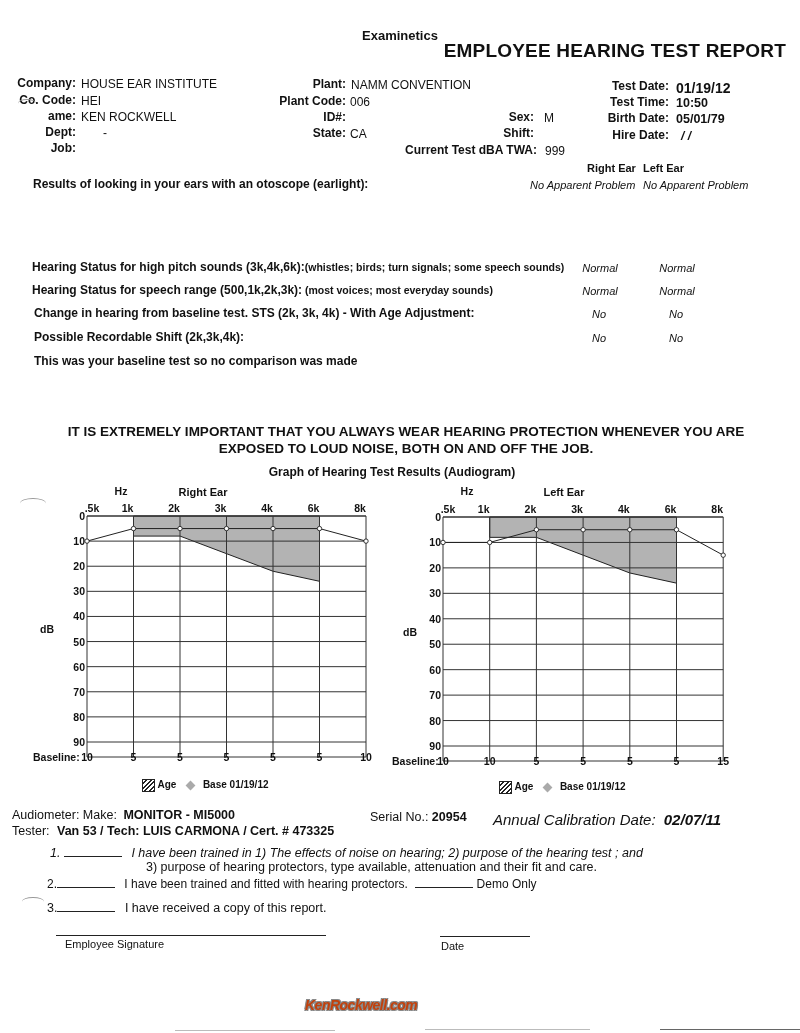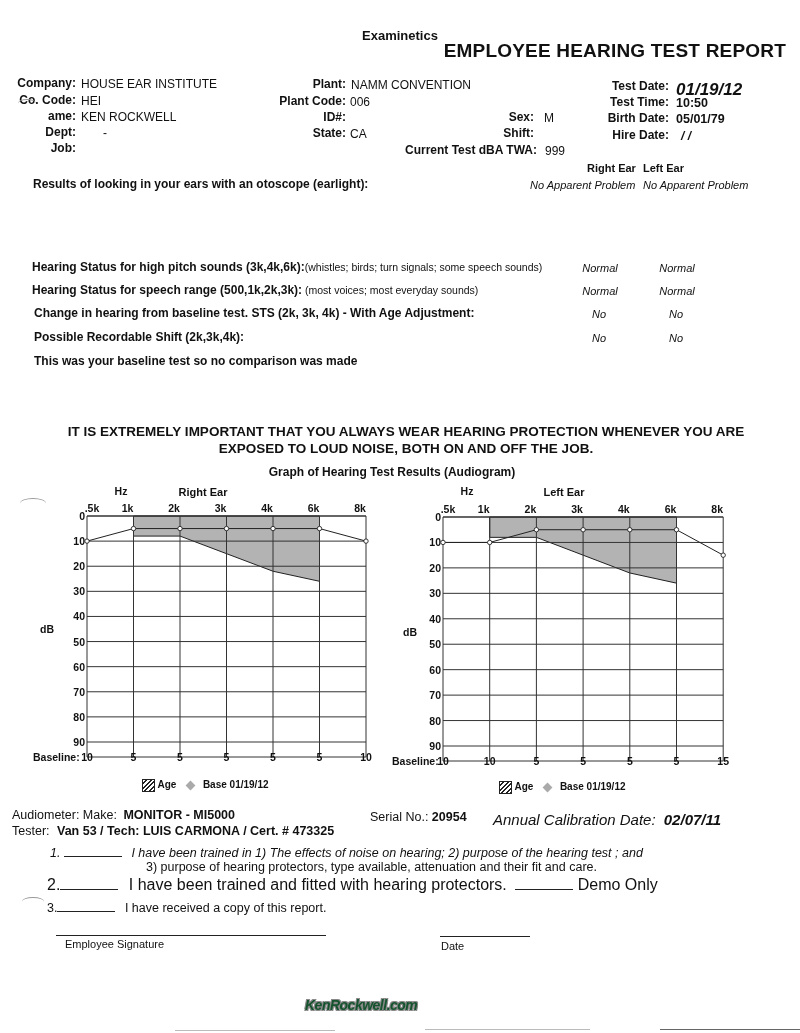--- a/index.html
+++ b/index.html
@@ -7,31 +7,31 @@
          font-family: "Liberation Sans", sans-serif; color: #111; }
   .abs { position: absolute; white-space: nowrap; }
   .b { font-weight: bold; }
   .i { font-style: italic; }
   .lbl { font-weight: bold; font-size: 12px; }
   .val { font-size: 12px; }
   .org { left: 0; width: 800px; top: 28px; text-align: center; font-size: 13px; font-weight: bold; }
   .title { left: 0; width: 786px; top: 40px; text-align: right; font-size: 19px; font-weight: bold; letter-spacing: 0.2px; }
   .rlbl { text-align: center; }
   .status-row { font-size: 12px; font-weight: bold; }
-  .status-row .small { font-weight: normal; font-size: 10.5px; }
+  .status-row .small { font-weight: bold; font-size: 10.5px; }
   .res { font-size: 11px; font-style: italic; width: 80px; text-align: center; }
   .warning { left: 0; width: 812px; text-align: center; font-weight: bold; font-size: 13.5px; }
   .chart-svg text { font-family: "Liberation Sans", sans-serif; }
   .sigline { position: absolute; border-top: 1.5px solid #222; height: 0; }
   .bottom-line { position: absolute; border-top: 1px solid #bbb; height: 0; }
   .legend-box { display: inline-block; width: 11px; height: 11px; border: 1.5px solid #222; vertical-align: middle;
                 background: repeating-linear-gradient(135deg, #fff 0 2px, #222 2px 3.2px); }
   .legend-dot { display: inline-block; width: 7px; height: 7px; background: #aaa; transform: rotate(45deg); vertical-align: middle; margin: 0 6px 0 8px; }
   .legend { font-size: 10px; font-weight: bold; }
-  .watermark { font-size: 14px; font-weight: bold; font-style: italic; color: #14532d;
+  .watermark { font-size: 14px; font-weight: bold; font-style: italic; color: #c2410c;
                text-shadow: -1px -1px 0 #888, 1px -1px 0 #888, -1px 1px 0 #888, 1px 1px 0 #888; letter-spacing: -0.5px; }
   .blank { display: inline-block; border-bottom: 1px solid #222; width: 58px; height: 11px; vertical-align: baseline; }
   .scan-mark { position: absolute; border-top: 1.5px solid #999; border-radius: 50% 50% 0 0; }
 </style>
 </head>
 <body>
 
 <div class="abs org">Examinetics</div>
 <div class="abs title">EMPLOYEE HEARING TEST REPORT</div>
 
@@ -61,21 +61,21 @@
   <div class="abs lbl rlbl" style="right:266px; top:110px;">Sex:</div>
   <div class="abs val" style="left:544px; top:111px;">M</div>
   <div class="abs lbl rlbl" style="right:266px; top:126px;">Shift:</div>
   <div class="abs val" style="left:544px; top:127px;"></div>
   <div class="abs lbl rlbl" style="right:263px; top:143px;">Current Test dBA TWA:</div>
   <div class="abs val" style="left:545px; top:144px;">999</div>
 </div>
 
 <div>
   <div class="abs lbl rlbl" style="right:131px; top:79px;">Test Date:</div>
-  <div class="abs lbl" style="left:676px; top:80px; font-size:17px;font-style:italic;">01/19/12</div>
+  <div class="abs lbl" style="left:676px; top:80px; font-size:14px;">01/19/12</div>
   <div class="abs lbl rlbl" style="right:131px; top:95px;">Test Time:</div>
   <div class="abs lbl" style="left:676px; top:96px; font-size:12.5px;">10:50</div>
   <div class="abs lbl rlbl" style="right:131px; top:111px;">Birth Date:</div>
   <div class="abs lbl" style="left:676px; top:112px; font-size:12.5px;">05/01/79</div>
   <div class="abs lbl rlbl" style="right:131px; top:128px;">Hire Date:</div>
   <div class="abs lbl i" style="left:681px; top:129px;">/ /</div>
 </div>
 
 <div class="abs" style="left:587px; top:162px; font-size:11px; font-weight:bold;">Right Ear</div>
 <div class="abs" style="left:643px; top:162px; font-size:11px; font-weight:bold;">Left Ear</div>
@@ -259,21 +259,21 @@
   <span>Tester:</span>
   <span class="b" style="margin-left:4px;">Van 53 / Tech: LUIS CARMONA / Cert. # 473325</span>
 </div>
 
 <div class="abs" style="left:50px; top:845px; font-size:12.5px;font-style:italic;">
   <span>1.</span>
   <span class="blank"></span>
   <span style="margin-left:6px;">I have been trained in 1) The effects of noise on hearing; 2) purpose of the hearing test ; and</span>
 </div>
 <div class="abs" style="left:146px; top:860px; font-size:12.5px;">3) purpose of hearing protectors,   type available, attenuation and their fit and care.</div>
-<div class="abs" style="left:47px; top:876px; font-size:16px;">
+<div class="abs" style="left:47px; top:876px; font-size:12px;">
   <span>2.</span><span class="blank"></span>
   <span style="margin-left:6px;">I have been trained and fitted with hearing protectors.</span>
   <span class="blank" style="margin-left:4px;"></span>
   <span>Demo Only</span>
 </div>
 <div class="abs" style="left:47px; top:900px; font-size:12.5px;">
   <span>3.</span><span class="blank"></span>
   <span style="margin-left:6px;">I have received a copy of this report.</span>
 </div>
 

